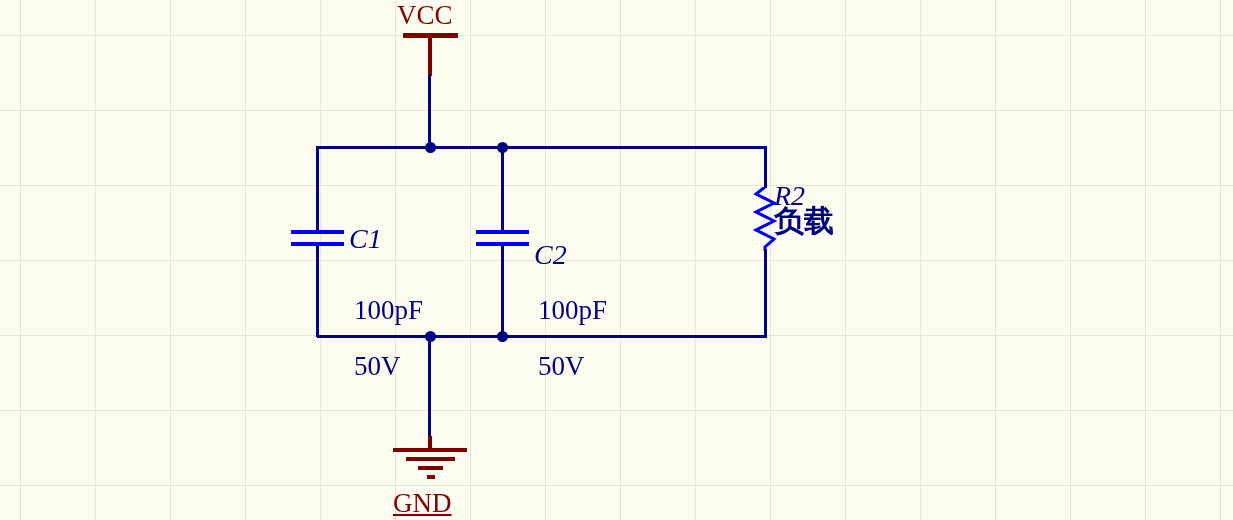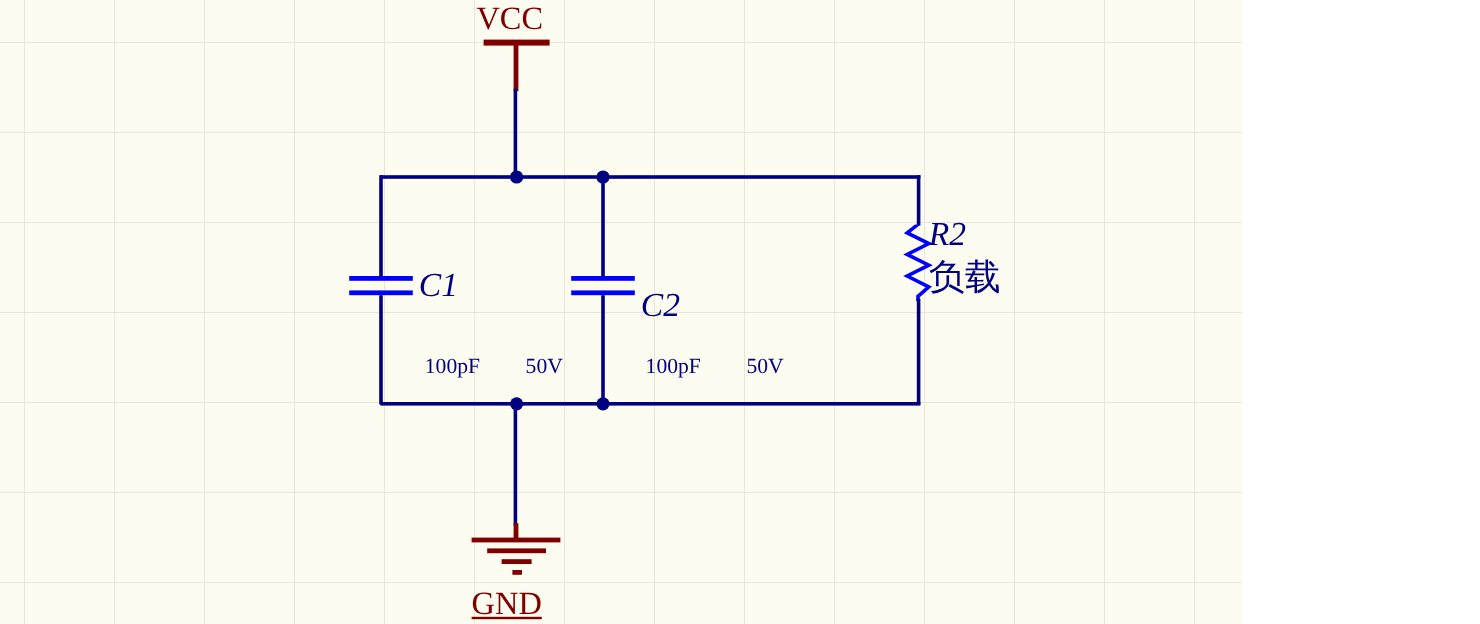--- a/index.html
+++ b/index.html
@@ -2,21 +2,21 @@
 <html style="--color-wire: #000080; --color-component: #0000FF; --color-power: #7F0000; --color-text: #000080; --color-background: #FDFCF0; --color-grid: #E7E7D9;"><head>
 <meta charset="utf-8">
 <style>
   html, body {
     margin: 0;
     padding: 0;
     font-family: "Liberation Serif", serif;
   }
   .canvas {
     position: relative;
-    width: 1035px;
+    width: 1233px;
     height: 520px;
     overflow: hidden;
     background-color: var(--color-background, #FDFCF0);
     background-image:
       linear-gradient(to right, var(--color-grid, #E6E6D8) 1px, transparent 1px),
       linear-gradient(to bottom, var(--color-grid, #E6E6D8) 1px, transparent 1px);
     background-size: 75px 75px;
     background-position: 20px 35px;
   }
 
@@ -48,21 +48,21 @@
   
   .label {
     position: absolute;
     color: var(--color-text, #000080);
     line-height: 1.1;
     white-space: nowrap;
     user-select: none;
   }
   .power-text { color: var(--color-power, #800000); font-size: 27px; }
   .designator { font-size: 28px; font-style: italic; }
-  .param-row { display: flex; gap: 38px; font-size: 18px; }
+  .param-row { display: flex; gap: 26px; font-size: 27px; flex-direction: column; }
   .comment-cjk { font-size: 30px; }
 </style>
 </head>
 <body>
 
 <div class="canvas">
 
   <div class="label power-text" style="left:397px; top:1px;">VCC</div>
   <div class="power-shape" style="left:403px; top:33px; width:55px; height:5px;"></div>
   <div class="power-shape" style="left:428px; top:36px; width:4px; height:40px;"></div>
@@ -97,21 +97,21 @@
     <span>100pF</span>
     <span>50V</span>
   </div>
 
   <div class="wire" style="left:764px; top:146px; width:3px; height:42px;"></div>
   <svg class="resistor-svg" style="left:751px; top:187px;" width="28" height="64" viewBox="0 0 28 64">
     <polyline points="14,0 5,7 23,16 5,25 23,34 5,43 23,52 14,60 14,64"></polyline>
   </svg>
   <div class="wire" style="left:764px; top:249px; width:3px; height:88px;"></div>
   <div class="label designator" style="left:774px; top:181px;">R2</div>
-  <div class="label comment-cjk" style="left:774px; top:215px;">负载</div>
+  <div class="label comment-cjk" style="left:774px; top:204px;font-weight:bold;">负载</div>
 
   <div class="wire" style="left:428px; top:336px; width:3px; height:102px;"></div>
   <div class="power-shape" style="left:428px; top:436px; width:4px; height:14px;"></div>
   <div class="power-shape" style="left:393px; top:448px; width:74px; height:4px;"></div>
   <div class="power-shape" style="left:406px; top:457px; width:49px; height:4px;"></div>
   <div class="power-shape" style="left:418px; top:466px; width:25px; height:4px;"></div>
   <div class="power-shape" style="left:427px; top:475px; width:8px; height:4px;"></div>
   <div class="label power-text" style="left:393px; top:489px;text-decoration:underline;">GND</div>
 
 </div>

